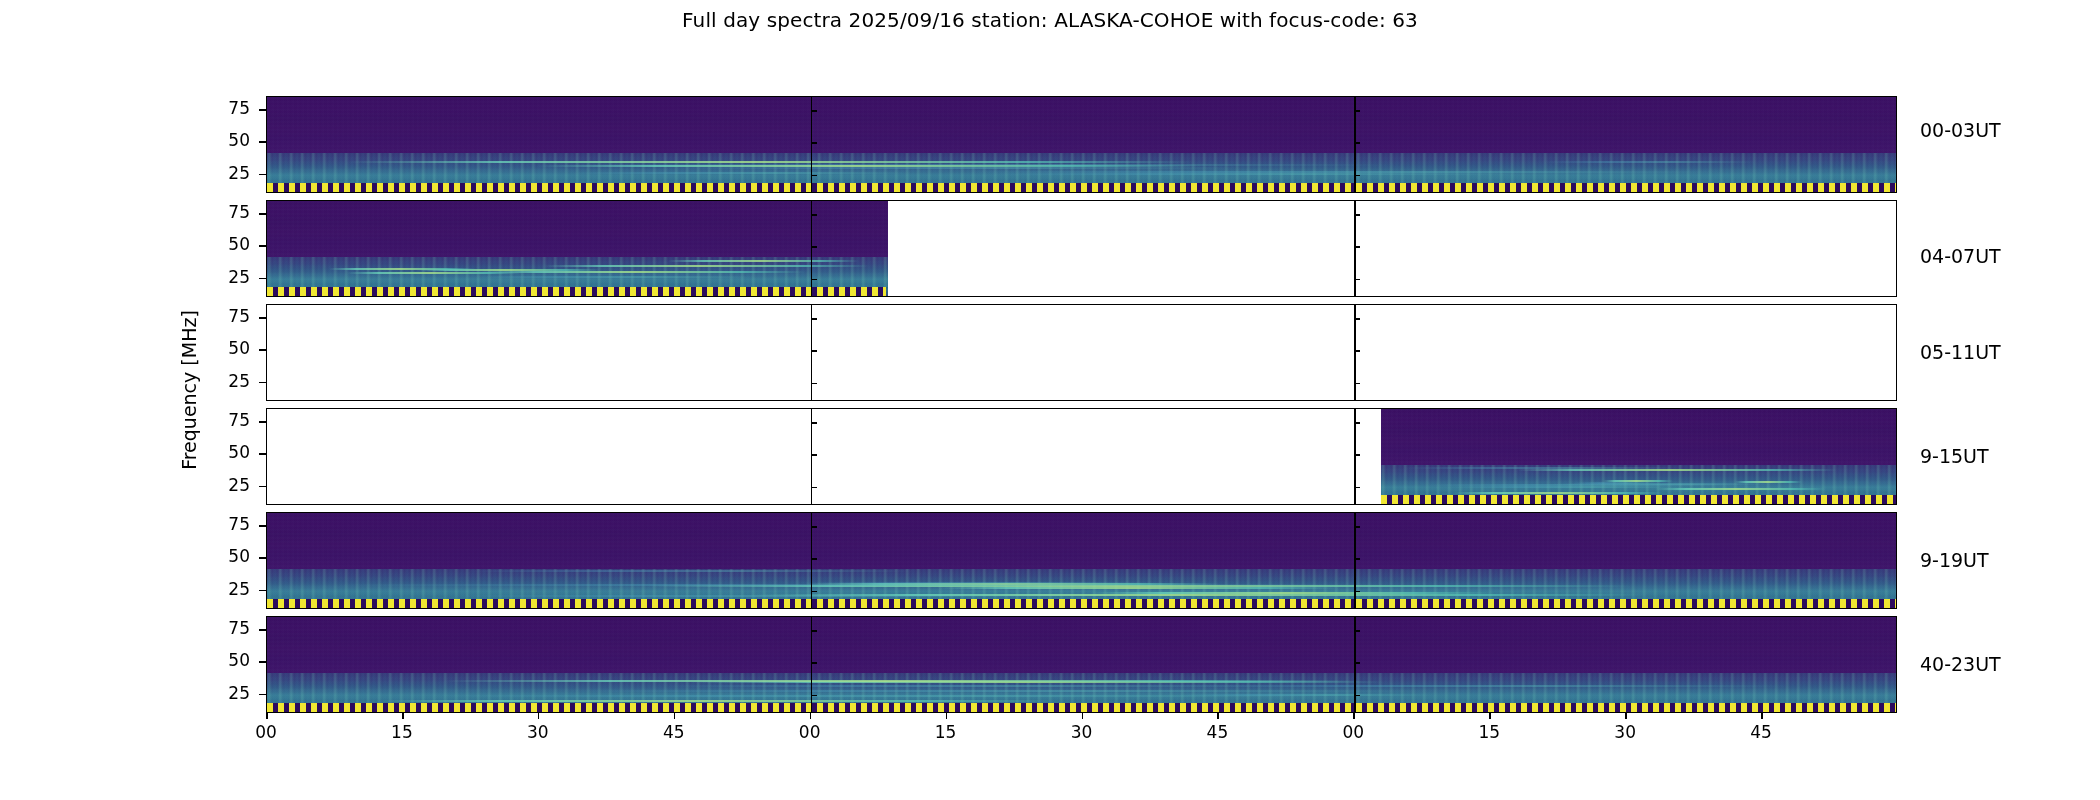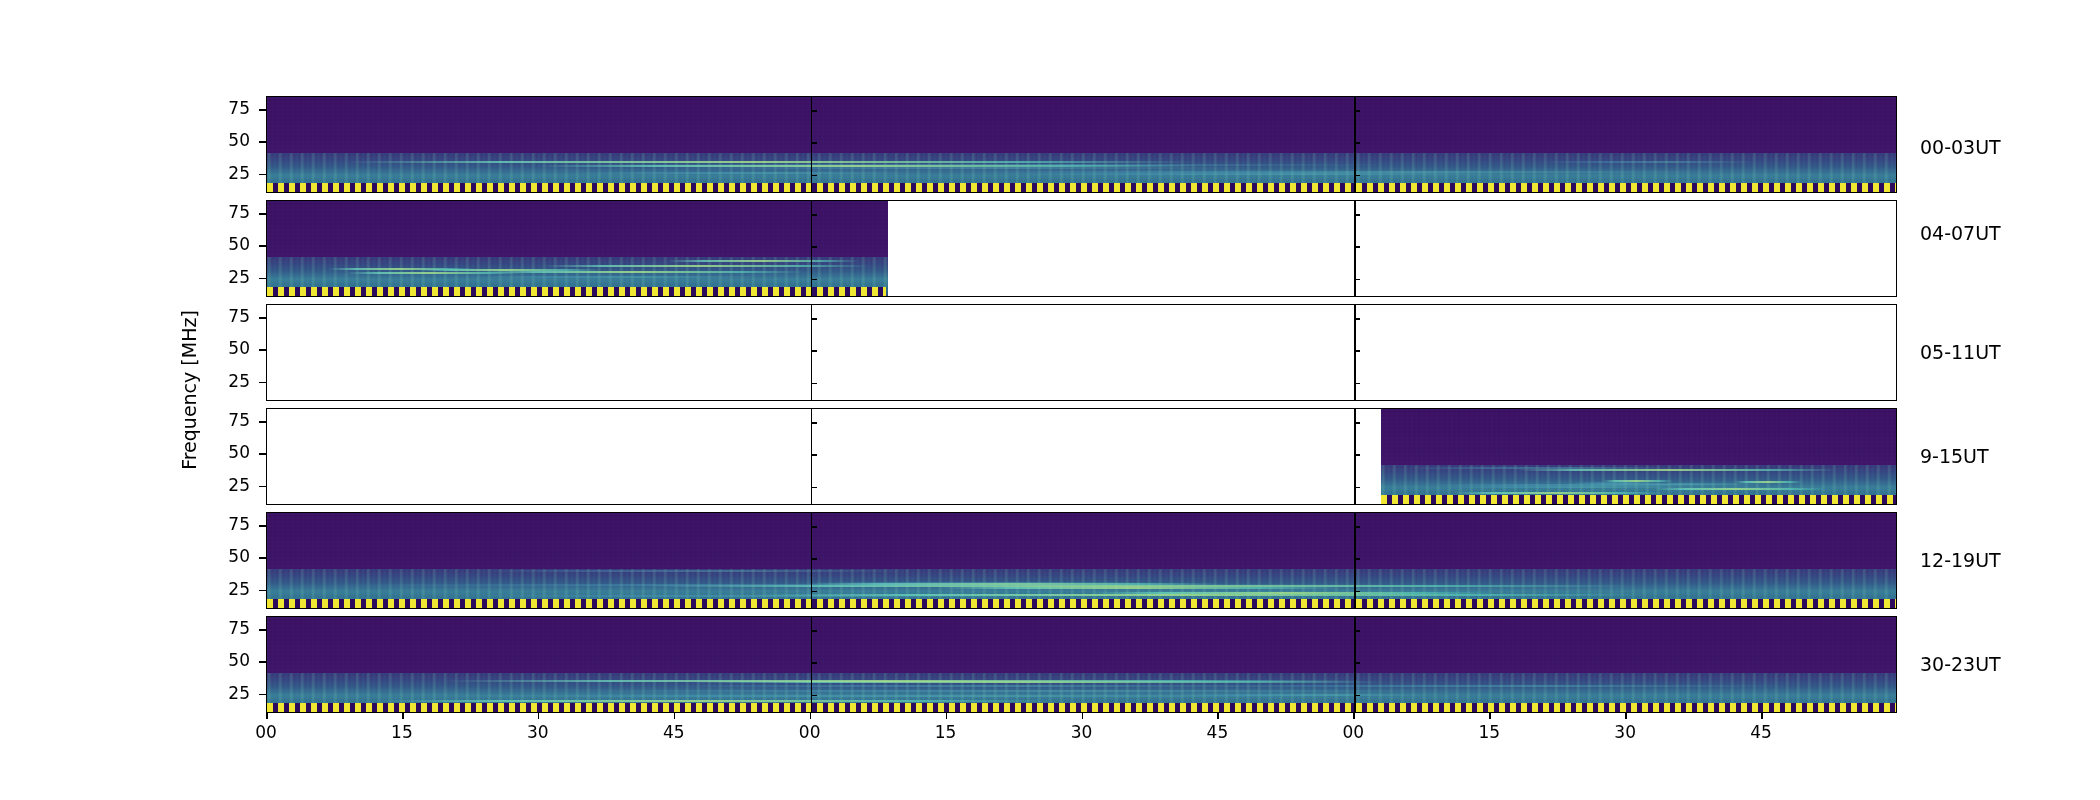--- a/index.html
+++ b/index.html
@@ -99,20 +99,21 @@
   .xtick{position:absolute;width:1.6px;height:6px;background:#000;}
   .xtlabel{position:absolute;font-size:17px;text-align:center;white-space:nowrap;transform:translateX(-50%);}
 
   .rowlabel{position:absolute;left:1920px;font-size:19px;white-space:nowrap;}
 </style>
 </head>
 <body>
 
 <div id="fig">
 
+  <div id="title">Full day spectra 2025/09/16 station: ALASKA-COHOE with focus-code: 63</div>
 
   <div id="ylabel">
     <span id="ylabel-inner">Frequency [MHz]</span>
   </div>
 
   <div id="rows-container">
       <div class="row" style="top: 96px; height: 97px;">
         <div class="ytick" style="top: 12.9333px;"></div>
         <div class="ytick" style="top: 45.2667px;"></div>
         <div class="ytick" style="top: 77.6px;"></div>
@@ -303,34 +304,34 @@
       <div class="xtlabel" style="left: 1489.25px; top: 722px;">15</div>
       <div class="xtick" style="left: 1625.17px; top: 713px;"></div>
       <div class="xtlabel" style="left: 1625.17px; top: 722px;">30</div>
       <div class="xtick" style="left: 1761.08px; top: 713px;"></div>
       <div class="xtlabel" style="left: 1761.08px; top: 722px;">45</div>
     </div>
 
 <div class="ytlabel" style="top: 97.9333px; left: 0px; width: 250px;">75</div>
     <div class="ytlabel" style="top: 130.267px; left: 0px; width: 250px;">50</div>
     <div class="ytlabel" style="top: 162.6px; left: 0px; width: 250px;">25</div>
-    <div class="rowlabel" style="top: 136px;">00-03UT</div>
+    <div class="rowlabel" style="top: 119px;">00-03UT</div>
     <div class="ytlabel" style="top: 201.933px; left: 0px; width: 250px;">75</div>
     <div class="ytlabel" style="top: 234.267px; left: 0px; width: 250px;">50</div>
     <div class="ytlabel" style="top: 266.6px; left: 0px; width: 250px;">25</div>
-    <div class="rowlabel" style="top: 222px;">04-07UT</div>
+    <div class="rowlabel" style="top: 245px;">04-07UT</div>
     <div class="ytlabel" style="top: 305.933px; left: 0px; width: 250px;">75</div>
     <div class="ytlabel" style="top: 338.267px; left: 0px; width: 250px;">50</div>
     <div class="ytlabel" style="top: 370.6px; left: 0px; width: 250px;">25</div>
     <div class="rowlabel" style="top: 340.5px;">05-11UT</div>
     <div class="ytlabel" style="top: 409.933px; left: 0px; width: 250px;">75</div>
     <div class="ytlabel" style="top: 442.267px; left: 0px; width: 250px;">50</div>
     <div class="ytlabel" style="top: 474.6px; left: 0px; width: 250px;">25</div>
     <div class="rowlabel" style="top: 444.5px;">9-15UT</div>
     <div class="ytlabel" style="top: 513.933px; left: 0px; width: 250px;">75</div>
     <div class="ytlabel" style="top: 546.267px; left: 0px; width: 250px;">50</div>
     <div class="ytlabel" style="top: 578.6px; left: 0px; width: 250px;">25</div>
-    <div class="rowlabel" style="top: 548.5px;">12-19UT</div>
+    <div class="rowlabel" style="top: 548.5px;">9-19UT</div>
     <div class="ytlabel" style="top: 617.933px; left: 0px; width: 250px;">75</div>
     <div class="ytlabel" style="top: 650.267px; left: 0px; width: 250px;">50</div>
     <div class="ytlabel" style="top: 682.6px; left: 0px; width: 250px;">25</div>
-    <div class="rowlabel" style="top: 652.5px;">30-23UT</div>
+    <div class="rowlabel" style="top: 652.5px;">40-23UT</div>
   </div>
 
 </body></html>

